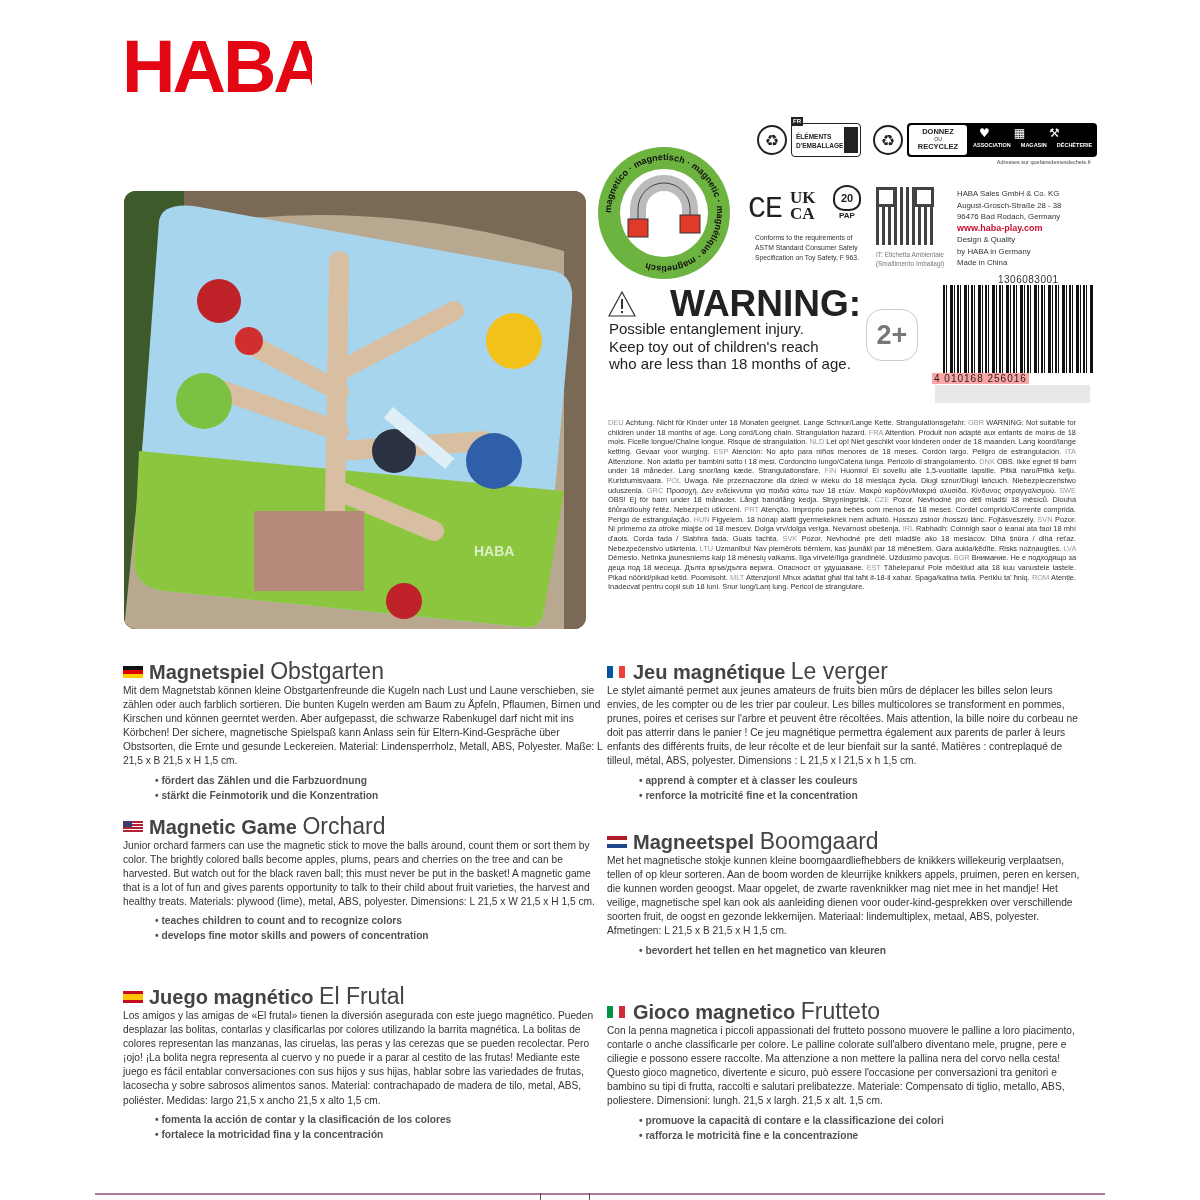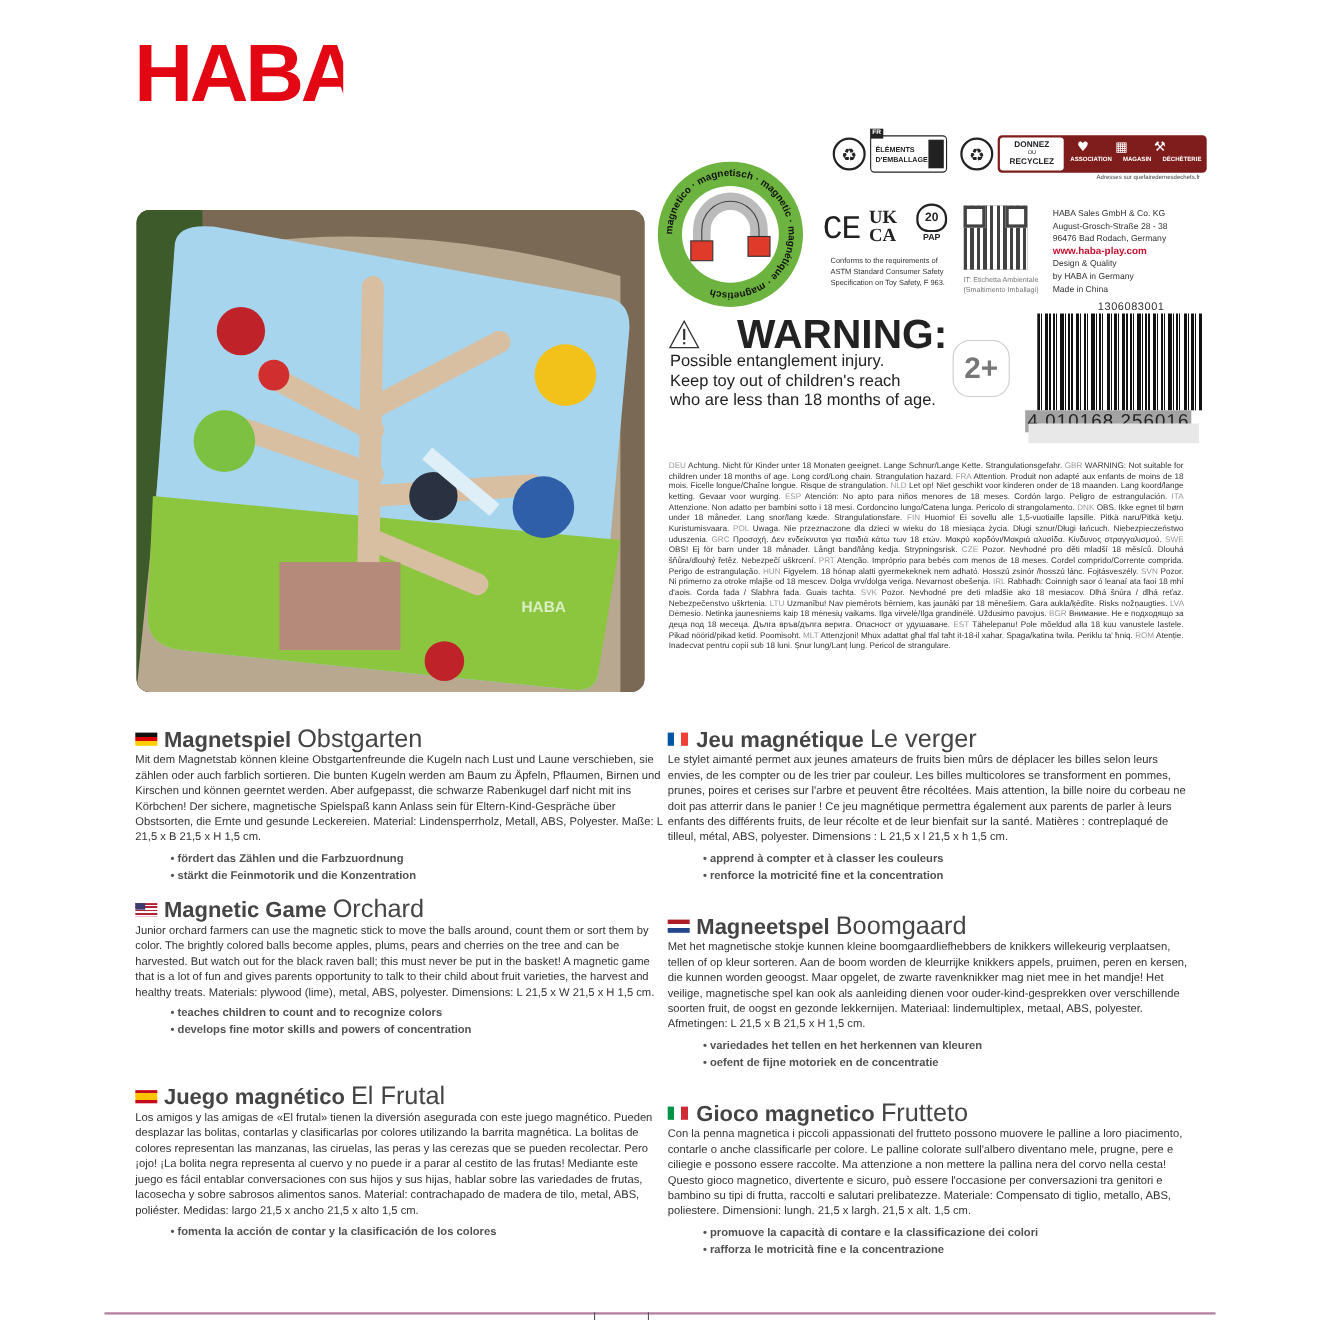--- a/index.html
+++ b/index.html
@@ -9,21 +9,21 @@
   .logo { position: absolute; left: 122px; top: 30px; width: 190px; height: 70px; }
 
   
   .recycle-row { position: absolute; left: 745px; top: 120px; width: 350px; height: 50px; }
   .tri-icon { position: absolute; width: 30px; height: 30px; border-radius: 50%; border: 2px solid #222; display:flex; align-items:center; justify-content:center; font-size: 16px; font-weight: bold; color:#222; font-family:"DejaVu Sans", sans-serif; }
   .triman1 { left: 12px; top: 5px; }
   .triman2 { left: 128px; top: 5px; }
   .emb-box { position: absolute; left: 46px; top: 3px; width: 70px; height: 34px; border: 1.5px solid #222; border-radius: 4px; font-size: 6.5px; font-weight: bold; line-height: 9px; padding: 8px 0 0 4px; color:#222; background:#fff; }
   .emb-box .bin { position:absolute; right:2px; top:3px; width:14px; height:26px; background:#222; }
   .emb-box .fr { position:absolute; left:-1px; top:-7px; font-size:6px; background:#222; color:#fff; padding:0 2px; }
-  .don-box { position: absolute; left: 162px; top: 3px; width: 190px; height: 34px; background: #7f1d1d; border-radius: 4px; color:#fff; }
+  .don-box { position: absolute; left: 162px; top: 3px; width: 190px; height: 34px; background: #000000; border-radius: 4px; color:#fff; }
   .don-inner { position:absolute; left:2px; top:2px; width:58px; height:30px; background:#fff; color:#222; border-radius:3px; font-size:7.5px; font-weight:bold; text-align:center; line-height:9px; padding-top:2px; }
   .don-inner .ou { font-size:5px; font-weight:normal; display:block; line-height:6px;}
   .don-opts { position:absolute; left:66px; top:19px; font-size:5.5px; font-weight:bold; display:flex; gap:10px; }
   .don-glyphs { position:absolute; left:72px; top:3px; font-size:12px; display:flex; gap:24px; font-family:"DejaVu Sans",sans-serif;}
   .addr-note { position:absolute; right:4px; top:39px; font-size:5.5px; color:#444; }
 
   
   .mag-badge { position:absolute; left:598px; top:147px; width:132px; height:132px; border-radius:50%; background:#6db33f; }
   .mag-badge .inner { position:absolute; left:22px; top:22px; width:88px; height:88px; border-radius:50%; background:#fff; }
   .mag-badge svg { position:absolute; left:0; top:0; }
@@ -40,21 +40,21 @@
   .qr::before,.qr::after { content:""; position:absolute; width:14px; height:14px; border:3px solid #222; background:#fff; }
   .qr::before { left:0; top:0; } .qr::after { right:0; top:0; }
   .qr-cap { position:absolute; left:870px; top:250px; width:80px; font-size:6.5px; line-height:9px; color:#777; text-align:center; }
   .company { position:absolute; left:957px; top:188px; width:140px; font-size:7.8px; line-height:11.5px; color:#333; }
   .company .web { color:#c8102e; font-weight:bold; font-size:9px; }
 
   
   .bar-id { position:absolute; left:998px; top:274px; font-size:10px; color:#333; letter-spacing:.5px; }
   .barcode { position:absolute; left:943px; top:285px; width:150px; height:88px;
     background: repeating-linear-gradient(90deg,#111 0 2px,#fff 2px 3px,#111 3px 4px,#fff 4px 7px,#111 7px 10px,#fff 10px 11px,#111 11px 12px,#fff 12px 14px);}
-  .bar-num { position:absolute; left:932px; top:373px; font-size:17px; color:#222; letter-spacing:1px; background:#a3a3a3; padding:0 2px; }
+  .bar-num { position:absolute; left:932px; top:373px; font-size:10px; color:#222; letter-spacing:1px; background:#fca5a5; padding:0 2px; }
   .bar-gray { position:absolute; left:935px; top:385px; width:155px; height:18px; background:#e8e8e8; }
 
   
   .warn-icon { position:absolute; left:607px; top:290px; }
   .warn-title { position:absolute; left:670px; top:283px; font-size:37px; font-weight:bold; letter-spacing:0; color:#222; }
   .warn-text { position:absolute; left:609px; top:320px; font-size:15px; line-height:17.5px; color:#222; }
   .age { position:absolute; left:866px; top:309px; width:52px; height:52px; border:1px solid #ccc; border-radius:16px; font-size:27px; font-weight:bold; color:#777; text-align:center; line-height:50px; }
 
   
   .ml-warn { position:absolute; left:608px; top:418px; width:468px; font-size:7.4px; line-height:9.65px; text-align:justify; color:#333; }
@@ -215,38 +215,38 @@
       <li>• <span>teaches children to count and to recognize colors</span></li>
       <li>• <span>develops fine motor skills and powers of concentration</span></li>
     </ul>
 </div>
 
 <div class="desc" style="left:123px; top:985px;">
   <h2><span class="flag flag-es"></span><span>Juego magnético</span> <span class="sub">El Frutal</span></h2>
   <p>Los amigos y las amigas de «El frutal» tienen la diversión asegurada con este juego magnético. Pueden desplazar las bolitas, contarlas y clasificarlas por colores utilizando la barrita magnética. La bolitas de colores representan las manzanas, las ciruelas, las peras y las cerezas que se pueden recolectar. Pero ¡ojo! ¡La bolita negra representa al cuervo y no puede ir a parar al cestito de las frutas! Mediante este juego es fácil entablar conversaciones con sus hijos y sus hijas, hablar sobre las variedades de frutas, lacosecha y sobre sabrosos alimentos sanos. Material: contrachapado de madera de tilo, metal, ABS, poliéster. Medidas: largo 21,5 x ancho 21,5 x alto 1,5 cm.</p>
   <ul>
       <li>• <span>fomenta la acción de contar y la clasificación de los colores</span></li>
+      <li>• <span>fortalece la motricidad fina y la concentración</span></li>
     </ul>
 </div>
 
 <div class="desc" style="left:607px; top:660px;">
   <h2><span class="flag flag-fr"></span><span>Jeu magnétique</span> <span class="sub">Le verger</span></h2>
   <p>Le stylet aimanté permet aux jeunes amateurs de fruits bien mûrs de déplacer les billes selon leurs envies, de les compter ou de les trier par couleur. Les billes multicolores se transforment en pommes, prunes, poires et cerises sur l'arbre et peuvent être récoltées. Mais attention, la bille noire du corbeau ne doit pas atterrir dans le panier ! Ce jeu magnétique permettra également aux parents de parler à leurs enfants des différents fruits, de leur récolte et de leur bienfait sur la santé. Matières : contreplaqué de tilleul, métal, ABS, polyester. Dimensions : L 21,5 x l 21,5 x h 1,5 cm.</p>
   <ul>
       <li>• <span>apprend à compter et à classer les couleurs</span></li>
       <li>• <span>renforce la motricité fine et la concentration</span></li>
     </ul>
 </div>
 
 <div class="desc" style="left:607px; top:830px;">
   <h2><span class="flag flag-nl"></span><span>Magneetspel</span> <span class="sub">Boomgaard</span></h2>
   <p>Met het magnetische stokje kunnen kleine boomgaardliefhebbers de knikkers willekeurig verplaatsen, tellen of op kleur sorteren. Aan de boom worden de kleurrijke knikkers appels, pruimen, peren en kersen, die kunnen worden geoogst. Maar opgelet, de zwarte ravenknikker mag niet mee in het mandje! Het veilige, magnetische spel kan ook als aanleiding dienen voor ouder-kind-gesprekken over verschillende soorten fruit, de oogst en gezonde lekkernijen. Materiaal: lindemultiplex, metaal, ABS, polyester. Afmetingen: L 21,5 x B 21,5 x H 1,5 cm.</p>
   <ul>
-      <li>• <span>variedades het tellen en het herkennen van kleuren</span></li>
-      <li>• <span>oefent de fijne motoriek en de concentratie</span></li>
+      <li>• <span>bevordert het tellen en het magnetico van kleuren</span></li>
     </ul>
 </div>
 
 <div class="desc" style="left:607px; top:1000px;">
   <h2><span class="flag flag-it"></span><span>Gioco magnetico</span> <span class="sub">Frutteto</span></h2>
   <p>Con la penna magnetica i piccoli appassionati del frutteto possono muovere le palline a loro piacimento, contarle o anche classificarle per colore. Le palline colorate sull'albero diventano mele, prugne, pere e ciliegie e possono essere raccolte. Ma attenzione a non mettere la pallina nera del corvo nella cesta! Questo gioco magnetico, divertente e sicuro, può essere l'occasione per conversazioni tra genitori e bambino su tipi di frutta, raccolti e salutari prelibatezze. Materiale: Compensato di tiglio, metallo, ABS, poliestere. Dimensioni: lungh. 21,5 x largh. 21,5 x alt. 1,5 cm.</p>
   <ul>
       <li>• <span>promuove la capacità di contare e la classificazione dei colori</span></li>
       <li>• <span>rafforza le motricità fine e la concentrazione</span></li>
     </ul>

